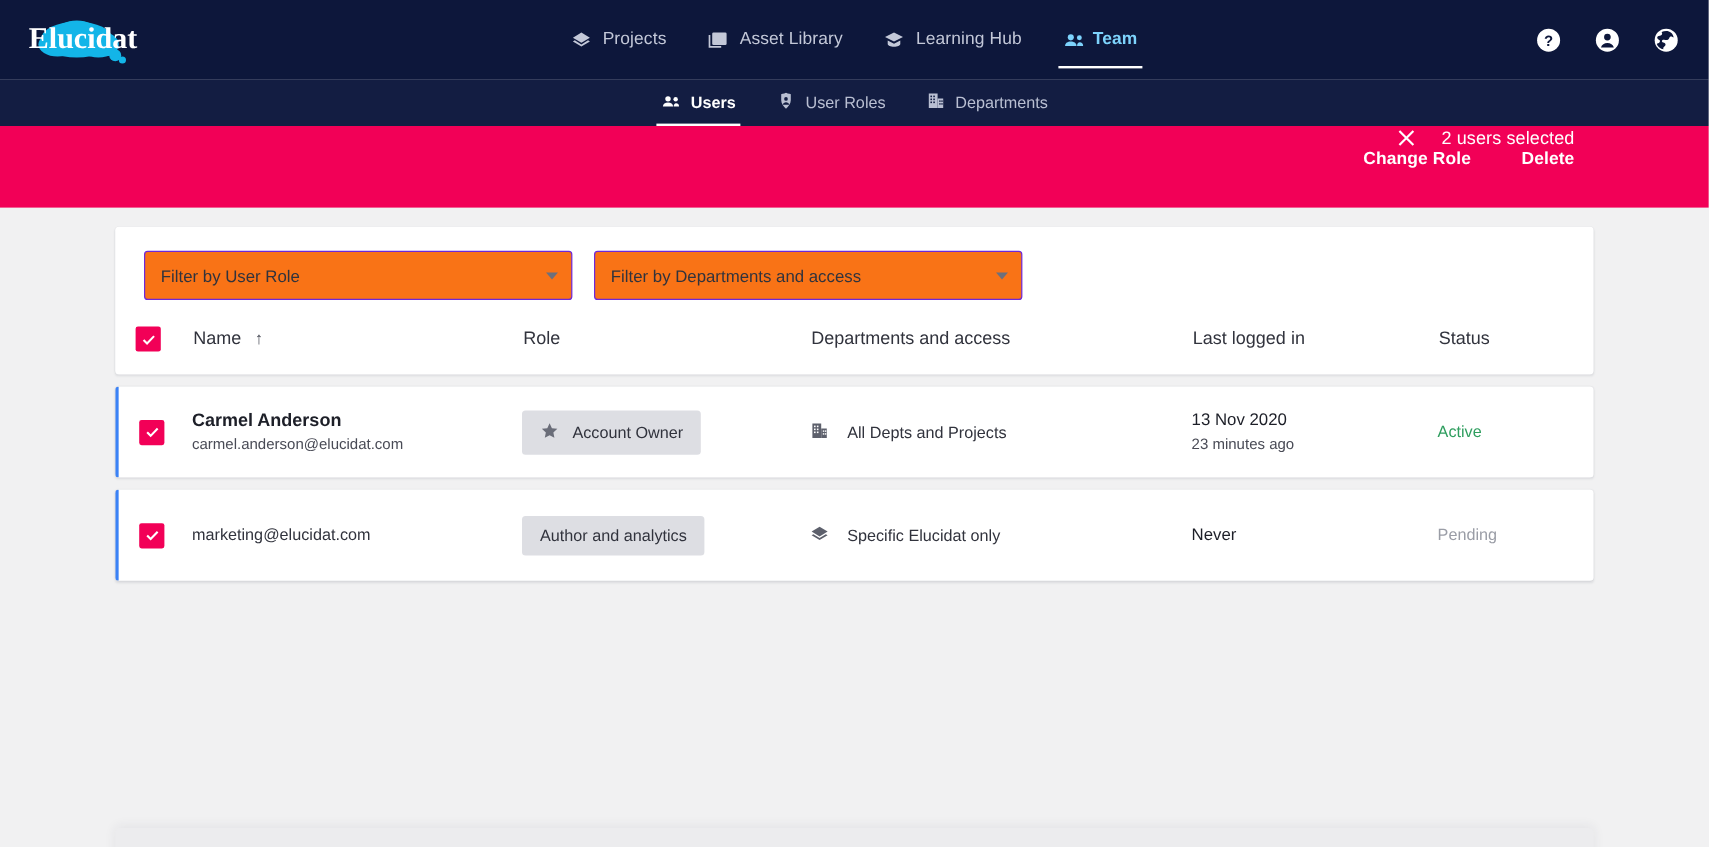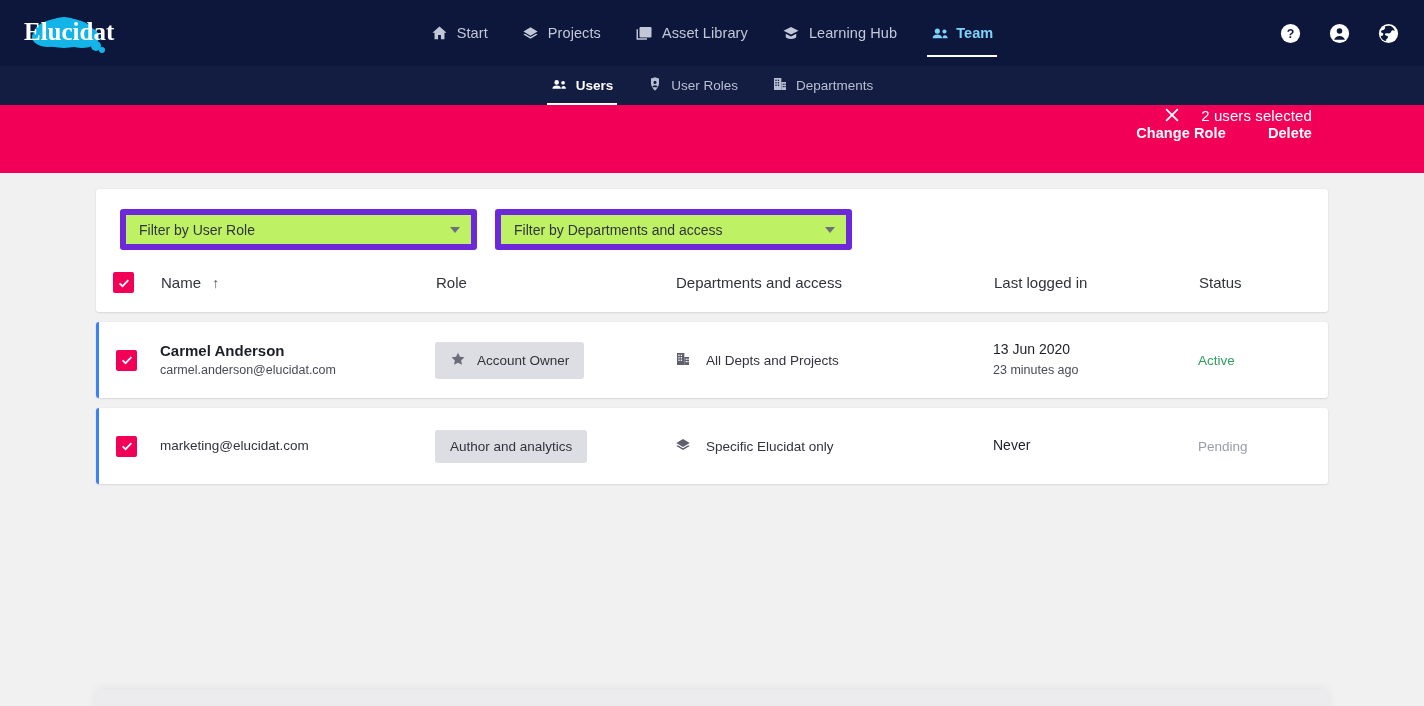--- a/index.html
+++ b/index.html
@@ -162,29 +162,29 @@
   .filters {
     display: flex;
     align-items: center;
     padding: 0 24px;
     gap: 18px;
   }
 
   .select {
     width: 357px;
     height: 41px;
-    border: 6px solid #6d28d9;
+    border: 1px solid #6d28d9;
     border-radius: 3px;
     display: flex;
     align-items: center;
     padding: 0 11px 0 13px;
     font-size: 14px;
     color: #31333d;
     cursor: pointer;
-    background: #bef264;
+    background: #f97316;
   }
   .select .lbl { flex: 1; }
   .caret {
     width: 0; height: 0;
     border-left: 5.5px solid transparent;
     border-right: 5.5px solid transparent;
     border-top: 6px solid #6d707c;
   }
 
   .searchbox {
@@ -324,28 +324,20 @@
       <ellipse cx="62" cy="24" rx="17" ry="11" fill="#13b5e8"></ellipse>
       <ellipse cx="44" cy="13" rx="16" ry="9" fill="#13b5e8"></ellipse>
       <circle cx="76" cy="33" r="5" fill="#13b5e8"></circle>
       <circle cx="82" cy="37" r="3" fill="#13b5e8"></circle>
       <text x="4" y="27" font-family="Liberation Serif, serif" font-size="25" font-weight="bold" fill="#ffffff">Elucidat</text>
     </svg>
   </div>
 
   <div class="mainnav">
 
-    <div class="nav-item">
-      <span class="ic">
-        <svg width="17" height="17" viewBox="0 0 24 24" fill="currentColor">
-          <path d="M10 20v-6h4v6h5v-9h3L12 2 2 11h3v9z"></path>
-        </svg>
-      </span>
-      <span>Start</span>
-    </div>
 
     <div class="nav-item">
       <span class="ic">
         <svg width="17" height="17" viewBox="0 0 24 24" fill="currentColor">
           <path d="M12 3 2 9l10 6 10-6z"></path>
           <path d="M2 13.5 12 19.5l10-6-2.2-1.3L12 17l-7.8-4.8z"></path>
         </svg>
       </span>
       <span>Projects</span>
     </div>
@@ -576,21 +568,21 @@
                         <rect x="18.6" y="11.5" width="1.8" height="1.8"></rect>
                     <rect x="16" y="15" width="1.8" height="1.8"></rect>
                         <rect x="18.6" y="15" width="1.8" height="1.8"></rect>
                   </g>
                 </svg>
               </span>
               <span>All Depts and Projects</span>
             </div>
           </td>
           <td class="col-last">
-            <div class="last-main">13 Jun 2020</div>
+            <div class="last-main">13 Nov 2020</div>
             <div class="last-sub">23 minutes ago</div>
           </td>
           <td class="col-stat">
             <span class="status active">Active</span>
           </td>
         </tr>
         </tbody>
       </table>
     </div>
 

